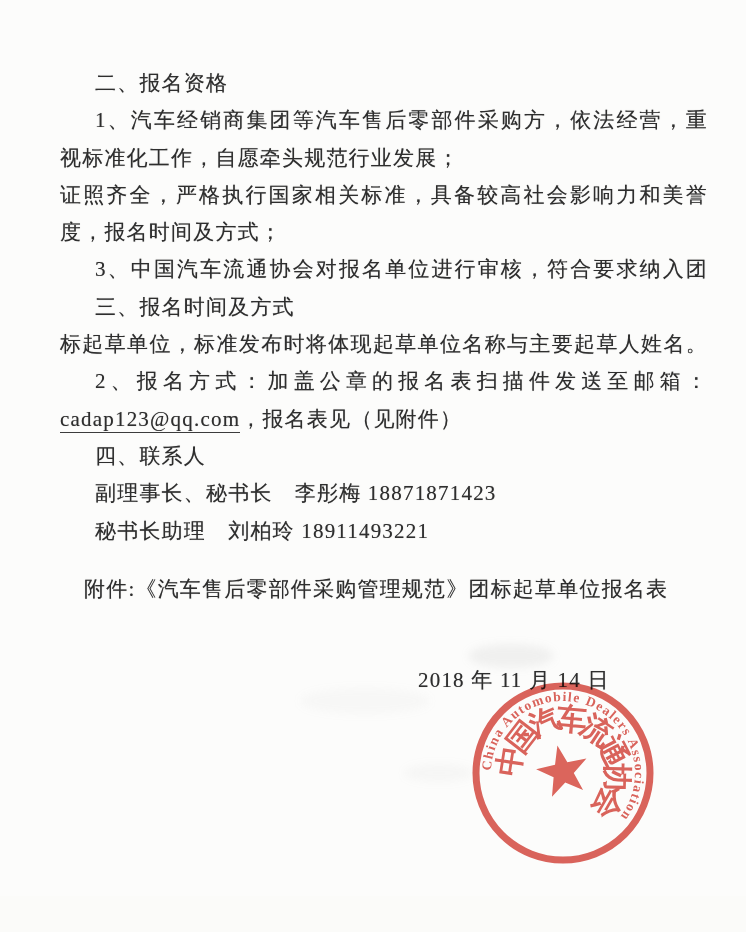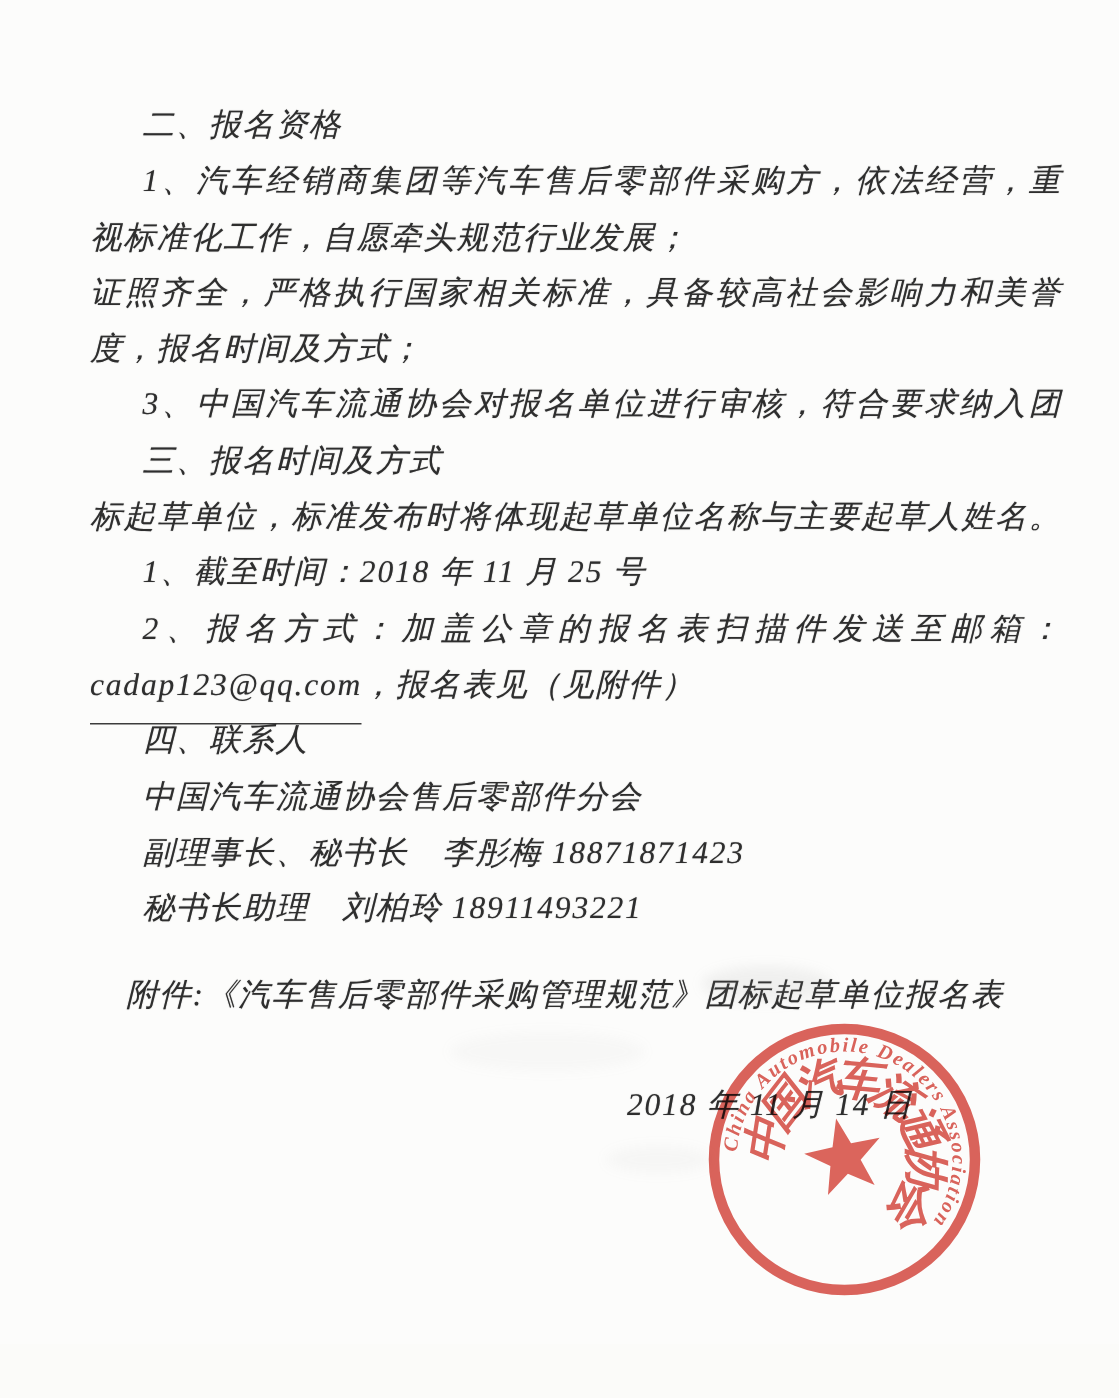--- a/index.html
+++ b/index.html
@@ -11,21 +11,20 @@
     font-family: "Liberation Serif", "DejaVu Serif", serif;
     overflow: hidden;
   }
   .page {
     position: absolute;
     inset: 0;
     width: 746px;
     height: 896px;
     background: #fcfcfb;
     overflow: hidden;
-    font-style: italic;
   }
   .content {
     position: absolute;
     left: 60px;
     top: 65px;
     width: 648px;
     color: #2e2e2e;
     font-size: 21px;
     letter-spacing: 1.2px;
     text-shadow: 0 0 0.7px rgba(60,60,60,0.55);
@@ -39,26 +38,26 @@
     white-space: normal;
     text-align: justify;
     text-align-last: justify;
   }
   .ind { text-indent: 35px; }
   .attach-line {
     margin-top: 21px;
     text-indent: 24px;
   }
   .date-line {
-    margin-top: 35px;
+    margin-top: 54px;
     text-indent: 358px;
   }
   .u {
     border-bottom: 1.6px solid #3c3c3c;
-    padding-bottom: 14px;
+    padding-bottom: 1px;
   }
   
   .smudge {
     position: absolute;
     border-radius: 50%;
     filter: blur(4px);
     pointer-events: none;
   }
   .smudge.s1 { left: 468px; top: 644px; width: 86px; height: 24px;
     background: rgba(140,140,140,0.10); }
@@ -96,25 +95,23 @@
 
   <div class="content">
     <div class="line ind">二、报名资格</div>
     <div class="line ind just">1、汽车经销商集团等汽车售后零部件采购方，依法经营，重</div>
     <div class="line">视标准化工作，自愿牵头规范行业发展；</div>
     <div class="line just">证照齐全，严格执行国家相关标准，具备较高社会影响力和美誉</div>
     <div class="line">度，报名时间及方式；</div>
     <div class="line ind just">3、中国汽车流通协会对报名单位进行审核，符合要求纳入团</div>
     <div class="line ind">三、报名时间及方式</div>
     <div class="line just">标起草单位，标准发布时将体现起草单位名称与主要起草人姓名。</div>
-    <div class="line ind">1、截至时间：2018 年 11 月 25 号</div>
     <div class="line ind just">2、报名方式：加盖公章的报名表扫描件发送至邮箱：</div>
     <div class="line"><span class="u">cadap123@qq.com</span><span>，报名表见（见附件）</span></div>
     <div class="line ind">四、联系人</div>
-    <div class="line ind">中国汽车流通协会售后零部件分会</div>
     <div class="line ind">副理事长、秘书长　李彤梅 18871871423</div>
     <div class="line ind">秘书长助理　刘柏玲 18911493221</div>
     <div class="line attach-line">附件:《汽车售后零部件采购管理规范》团标起草单位报名表</div>
     <div class="line date-line">2018 年 11 月 14 日</div>
   </div>
 
   <div class="smudge s1"></div>
   <div class="smudge s2"></div>
   <div class="smudge s3"></div>
 

